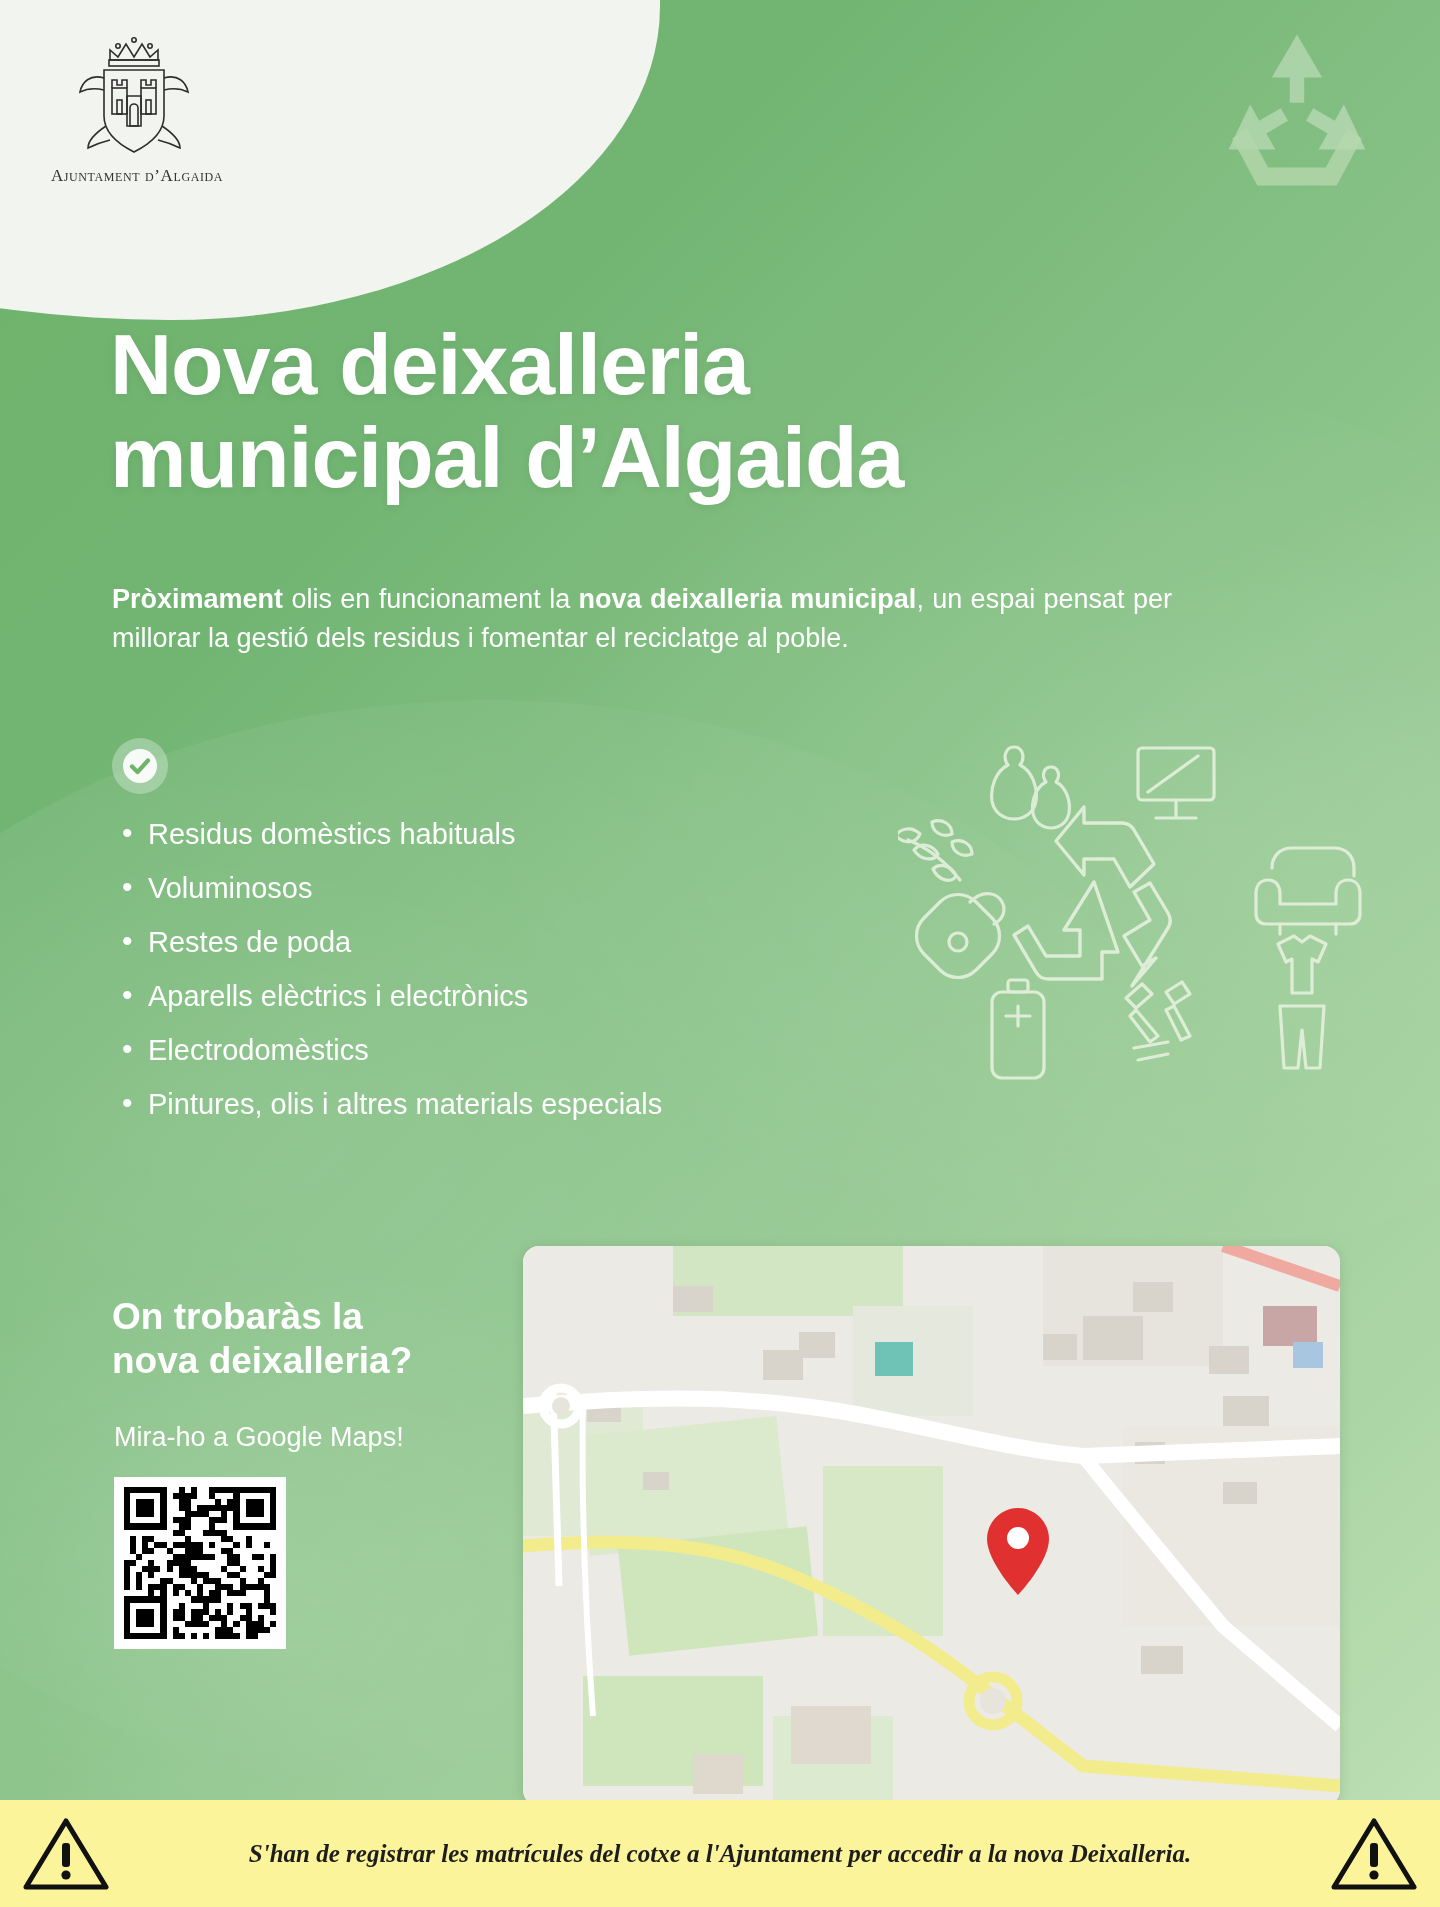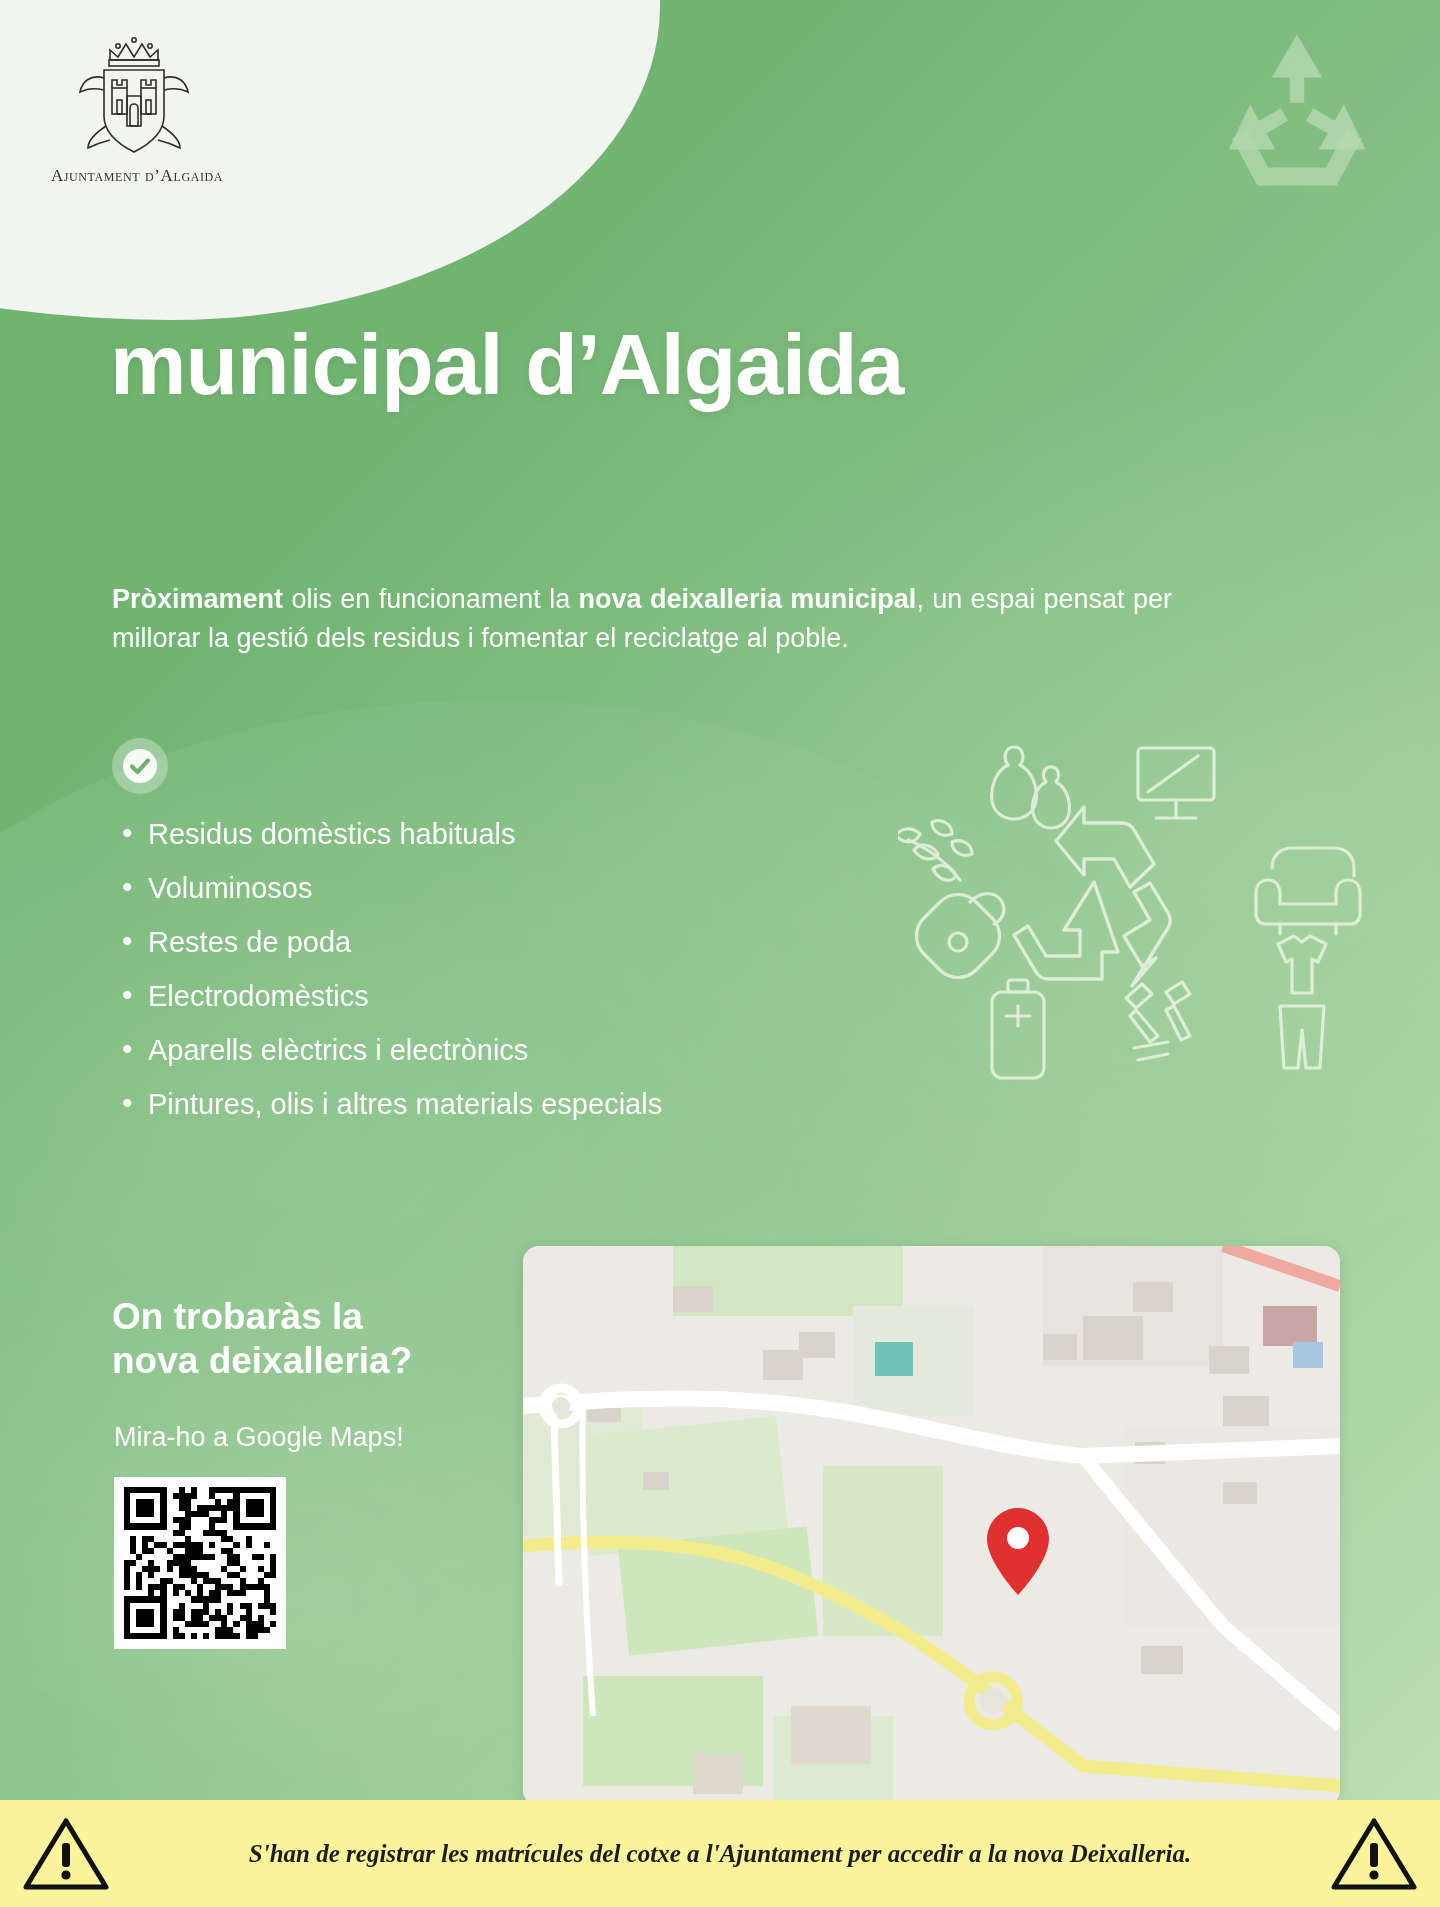--- a/index.html
+++ b/index.html
@@ -274,42 +274,43 @@
       <path d="M88 72 L62 72 L67 63 L55 56 L59 49 L71 56 L76 47 Z"></path>
       <path d="M40 80 L62 80 L62 92 L40 92 Z" opacity="0.0"></path>
     </g>
     <g fill="#dfeccf" opacity="0.8">
       <path d="M22 60 L34 82 L50 82 L50 92 L28 92 L14 66 Z"></path>
       <path d="M78 60 L66 82 L50 82 L50 92 L72 92 L86 66 Z"></path>
     </g>
   </svg>
 
   <div class="title">
+    <div>Nova deixalleria</div>
     <div>municipal d’Algaida</div>
   </div>
 
   <p class="intro">
     <b>Pròximament</b><span> olis en funcionament la </span><b>nova deixalleria municipal</b><span>, un espai pensat per millorar la gestió dels residus i fomentar el reciclatge al poble.</span>
   </p>
 
   <div class="section-head">
     <span class="check-badge">
       <svg width="36" height="36" viewBox="0 0 36 36">
         <circle cx="18" cy="18" r="17" fill="#ffffff" opacity="0.92"></circle>
         <path d="M10 18.5 L15.5 24 L26 12.5" fill="none" stroke="#6fb26a" stroke-width="4.2" stroke-linecap="round" stroke-linejoin="round"></path>
       </svg>
     </span>
   </div>
 
   <ul class="waste-list">
     <li>Residus domèstics habituals</li>
     <li>Voluminosos</li>
     <li>Restes de poda</li>
+    <li>Aparells elèctrics i electrònics</li>
     <li>Electrodomèstics</li>
-    <li>Aparells elèctrics i electrònics</li>
     <li>Pintures, olis i altres materials especials</li>
   </ul>
 
   <svg class="icon-cluster" viewBox="0 0 470 420">
     <g fill="none" stroke="#eaf3e2" stroke-width="3.2" stroke-linecap="round" stroke-linejoin="round">
 
       <g>
         <path d="M110 35 c-6 -8 -2 -18 6 -18 c8 0 12 10 6 18 c12 6 18 22 16 36 c-2 12 -12 18 -22 18 c-10 0 -20 -6 -22 -18 c-2 -14 4 -30 16 -36 Z"></path>
         <path d="M148 52 c-5 -7 -2 -15 5 -15 c7 0 10 8 5 15 c10 5 15 19 13 31 c-2 10 -10 15 -18 15 c-8 0 -16 -5 -18 -15 c-2 -12 3 -26 13 -31 Z"></path>
       </g>

